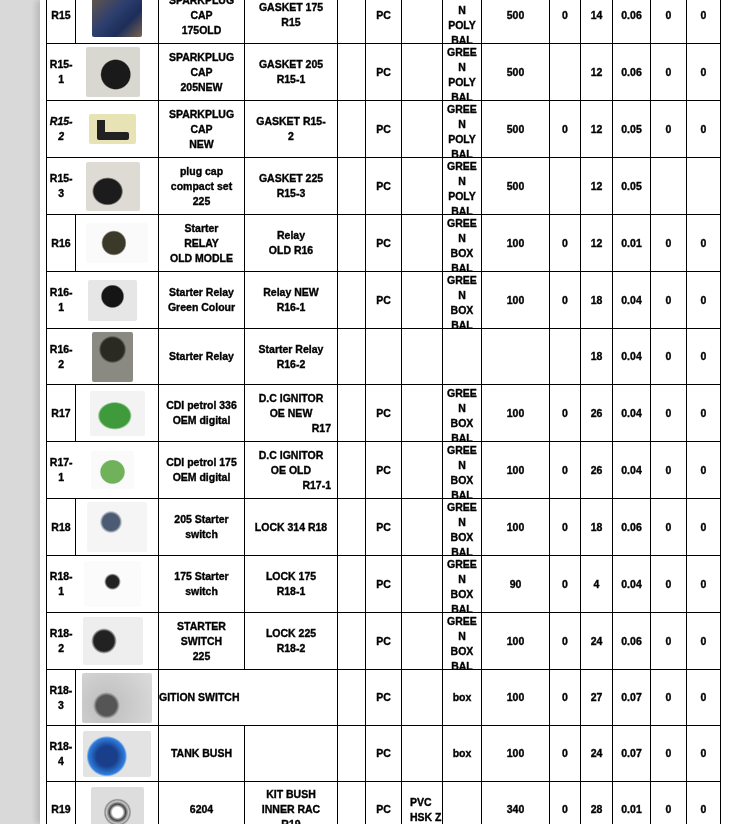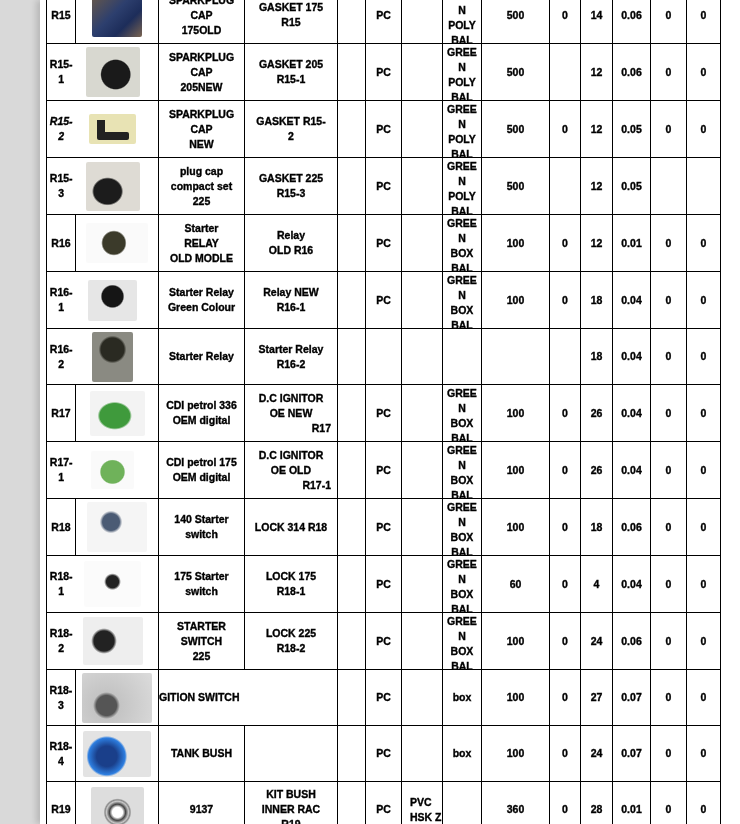--- a/index.html
+++ b/index.html
@@ -295,21 +295,21 @@
           <td><span class="desc">26</span></td>
           <td><span class="desc">0.04</span></td>
           <td><span class="desc">0</span></td>
           <td><span class="desc">0</span></td>
         </tr>
         <tr>
           <td class="code"><span class="desc">R18</span></td>
           <td class="img-cell">
             <div class="photo" style="width: 60px; height: 50px; background: radial-gradient(circle at 40% 40%, rgb(75, 91, 116) 18%, rgb(245, 245, 245) 24%); transform: translateX(0px);"></div>
           </td>
-          <td><span class="desc">140 Starter
+          <td><span class="desc">205 Starter
 switch</span></td>
           <td><span class="desc">LOCK 314   R18</span></td>
           <td><span class="desc"></span></td>
           <td><span class="desc">PC</span></td>
           <td class="nowrap" style="text-align: left; padding-left: 8px;"><span class="desc"></span></td>
           <td>
             <div class="pack" style="justify-content: flex-start; padding-top: 1px;">GREE
 N
 BOX
 BAL</div>
@@ -332,21 +332,21 @@
 R18-1</span></td>
           <td><span class="desc"></span></td>
           <td><span class="desc">PC</span></td>
           <td class="nowrap" style="text-align: left; padding-left: 8px;"><span class="desc"></span></td>
           <td>
             <div class="pack" style="justify-content: flex-start; padding-top: 1px;">GREE
 N
 BOX
 BAL</div>
           </td>
-          <td><span class="desc">60</span></td>
+          <td><span class="desc">90</span></td>
           <td><span class="desc">0</span></td>
           <td><span class="desc">4</span></td>
           <td><span class="desc">0.04</span></td>
           <td><span class="desc">0</span></td>
           <td><span class="desc">0</span></td>
         </tr>
         <tr>
           <td class="code" colspan="1" style="border-right: none;"><span class="desc">R18-2</span></td>
           <td class="img-cell" style="border-left: none;">
             <div class="photo" style="width: 60px; height: 48px; background: radial-gradient(circle at 35% 50%, rgb(34, 34, 34) 22%, rgb(238, 238, 238) 28%); transform: translateX(-4px);"></div>
@@ -409,31 +409,31 @@
           <td><span class="desc">24</span></td>
           <td><span class="desc">0.07</span></td>
           <td><span class="desc">0</span></td>
           <td><span class="desc">0</span></td>
         </tr>
         <tr>
           <td class="code"><span class="desc">R19</span></td>
           <td class="img-cell">
             <div class="photo" style="width: 53px; height: 46px; background: radial-gradient(circle at 50% 55%, rgb(255, 255, 255) 14%, rgb(187, 187, 187) 17%, rgb(68, 68, 68) 22%, rgb(201, 201, 201) 30%, rgb(136, 136, 136) 34%, rgb(221, 221, 221) 38%); transform: translateX(0px);"></div>
           </td>
-          <td><span class="desc">9137</span></td>
+          <td><span class="desc">6204</span></td>
           <td><span class="desc">KIT BUSH
 INNER RAC
 R19</span></td>
           <td><span class="desc"></span></td>
           <td><span class="desc">PC</span></td>
           <td class="nowrap" style="text-align: left; padding-left: 8px;"><span class="desc">PVC  HSK  Z</span></td>
           <td style="border-top: 1px solid rgb(0, 0, 0);">
             <div class="pack"></div>
           </td>
-          <td><span class="desc">360</span></td>
+          <td><span class="desc">340</span></td>
           <td><span class="desc">0</span></td>
           <td><span class="desc">28</span></td>
           <td><span class="desc">0.01</span></td>
           <td><span class="desc">0</span></td>
           <td><span class="desc">0</span></td>
         </tr>
       </tbody>
   </table>
 </div>
 

